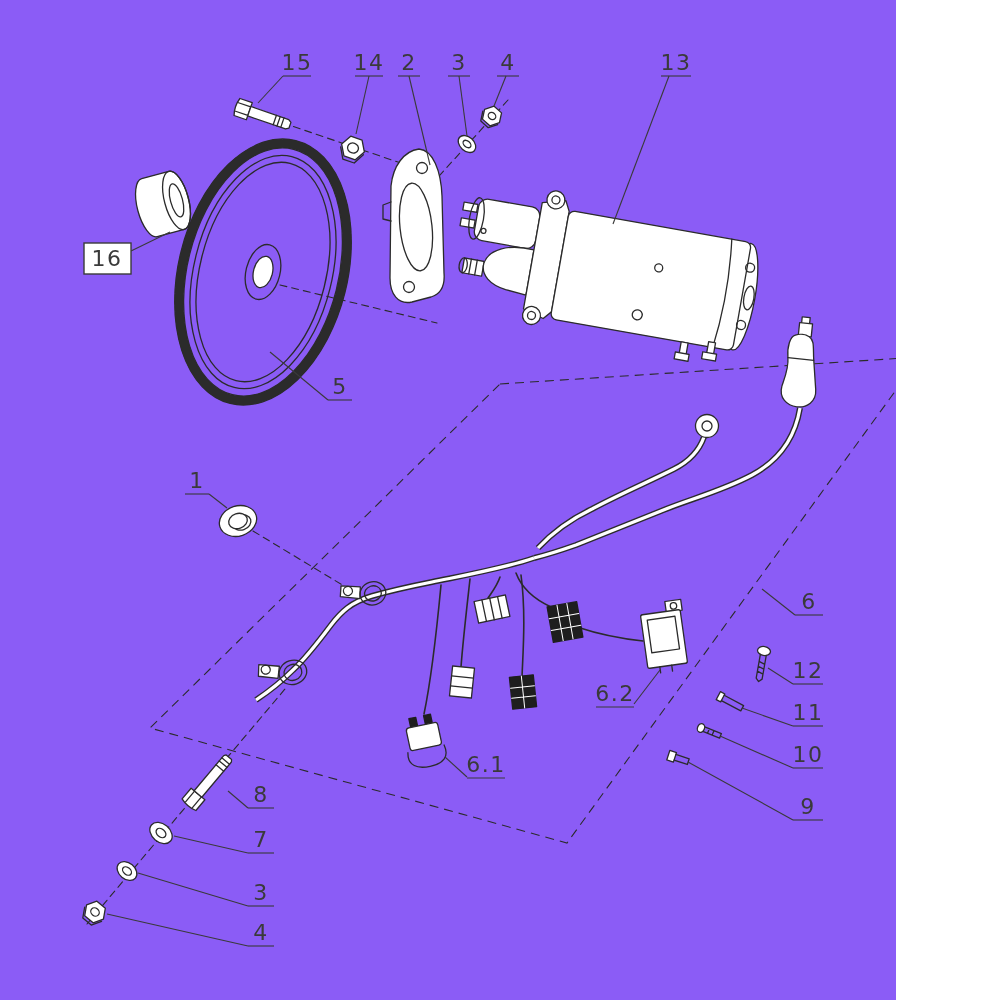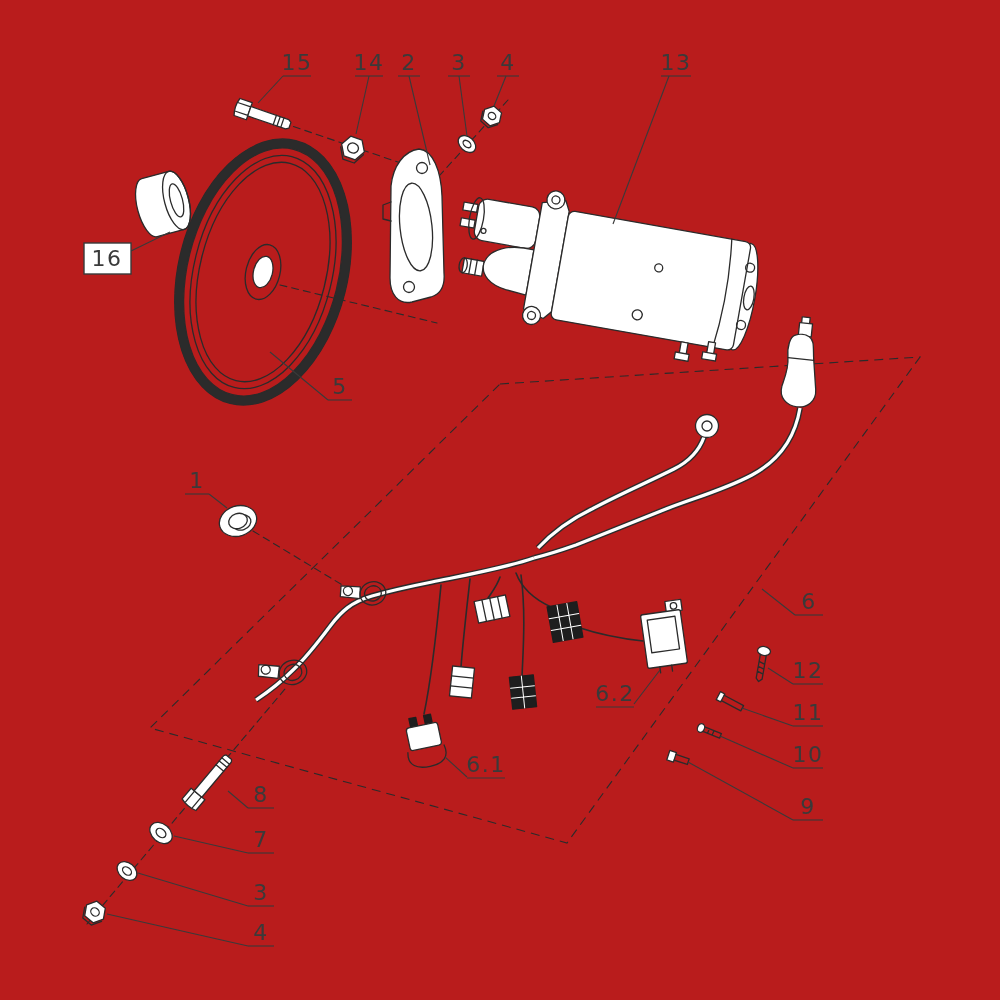--- a/index.html
+++ b/index.html
@@ -1,17 +1,17 @@
 <!DOCTYPE html>
 <html><head>
 <meta charset="utf-8">
 <title>Parts Diagram</title>
 <style>
   html,body{margin:0;padding:0;background:#ffffff}
-  .canvas{position:relative;width:1000px;height:1000px;background:#b91c1c;overflow:hidden}
+  .canvas{position:relative;width:896px;height:1000px;background:#8b5cf6;overflow:hidden}
   svg{display:block}
   .art{stroke:#2b2b2b;fill:none;stroke-width:1.3;stroke-linecap:round;stroke-linejoin:round}
   .solid{fill:#ffffff}
   .dark{fill:#1e1e1e;stroke:#1e1e1e}
   .darkline{stroke:#ffffff;stroke-width:1;fill:none}
   .dash{stroke-dasharray:7 5;stroke-width:1.1}
   .dashbox{stroke-dasharray:9 6;stroke-width:1.1;fill:none;stroke:#2b2b2b}
   .teeth{stroke-width:9;stroke-dasharray:3.2 2.6;fill:none}
   .cable{stroke:#2b2b2b;stroke-width:6;fill:none;stroke-linecap:butt}
   .cablecore{stroke:#ffffff;stroke-width:3.2;fill:none;stroke-linecap:butt}

